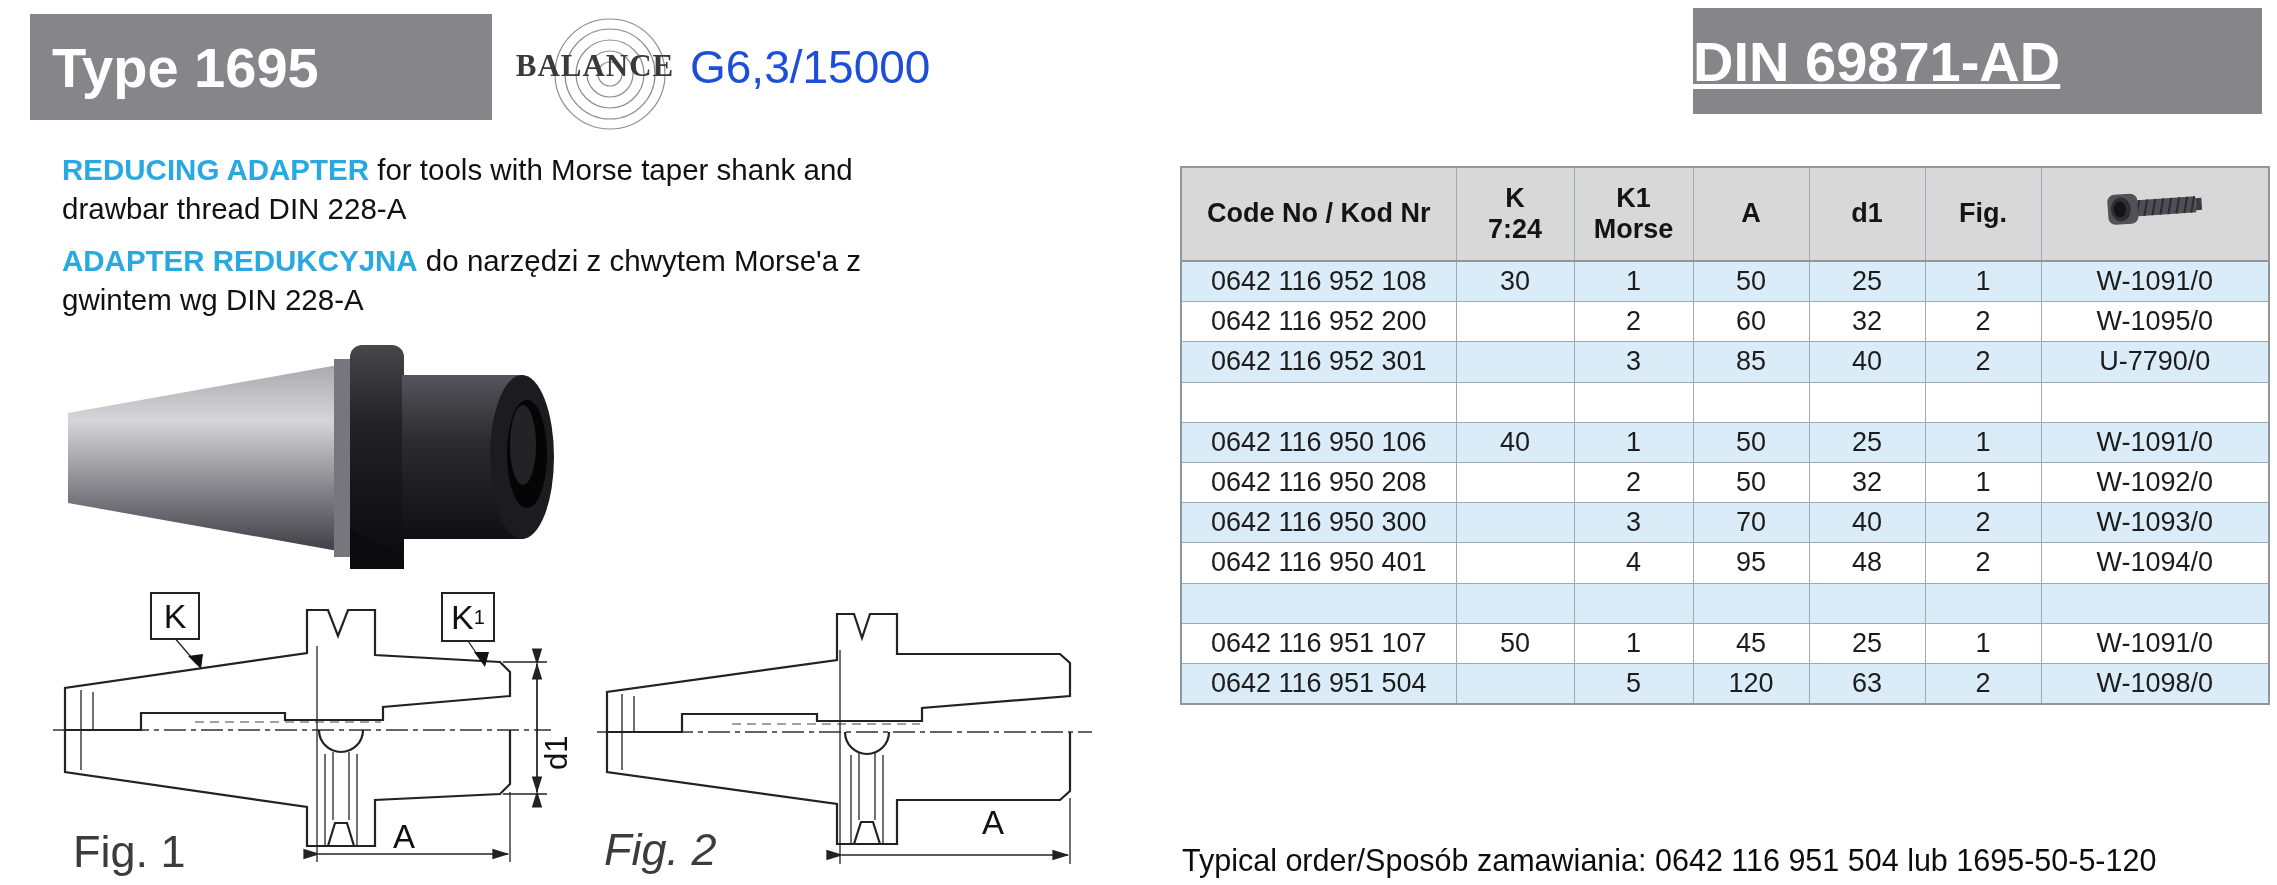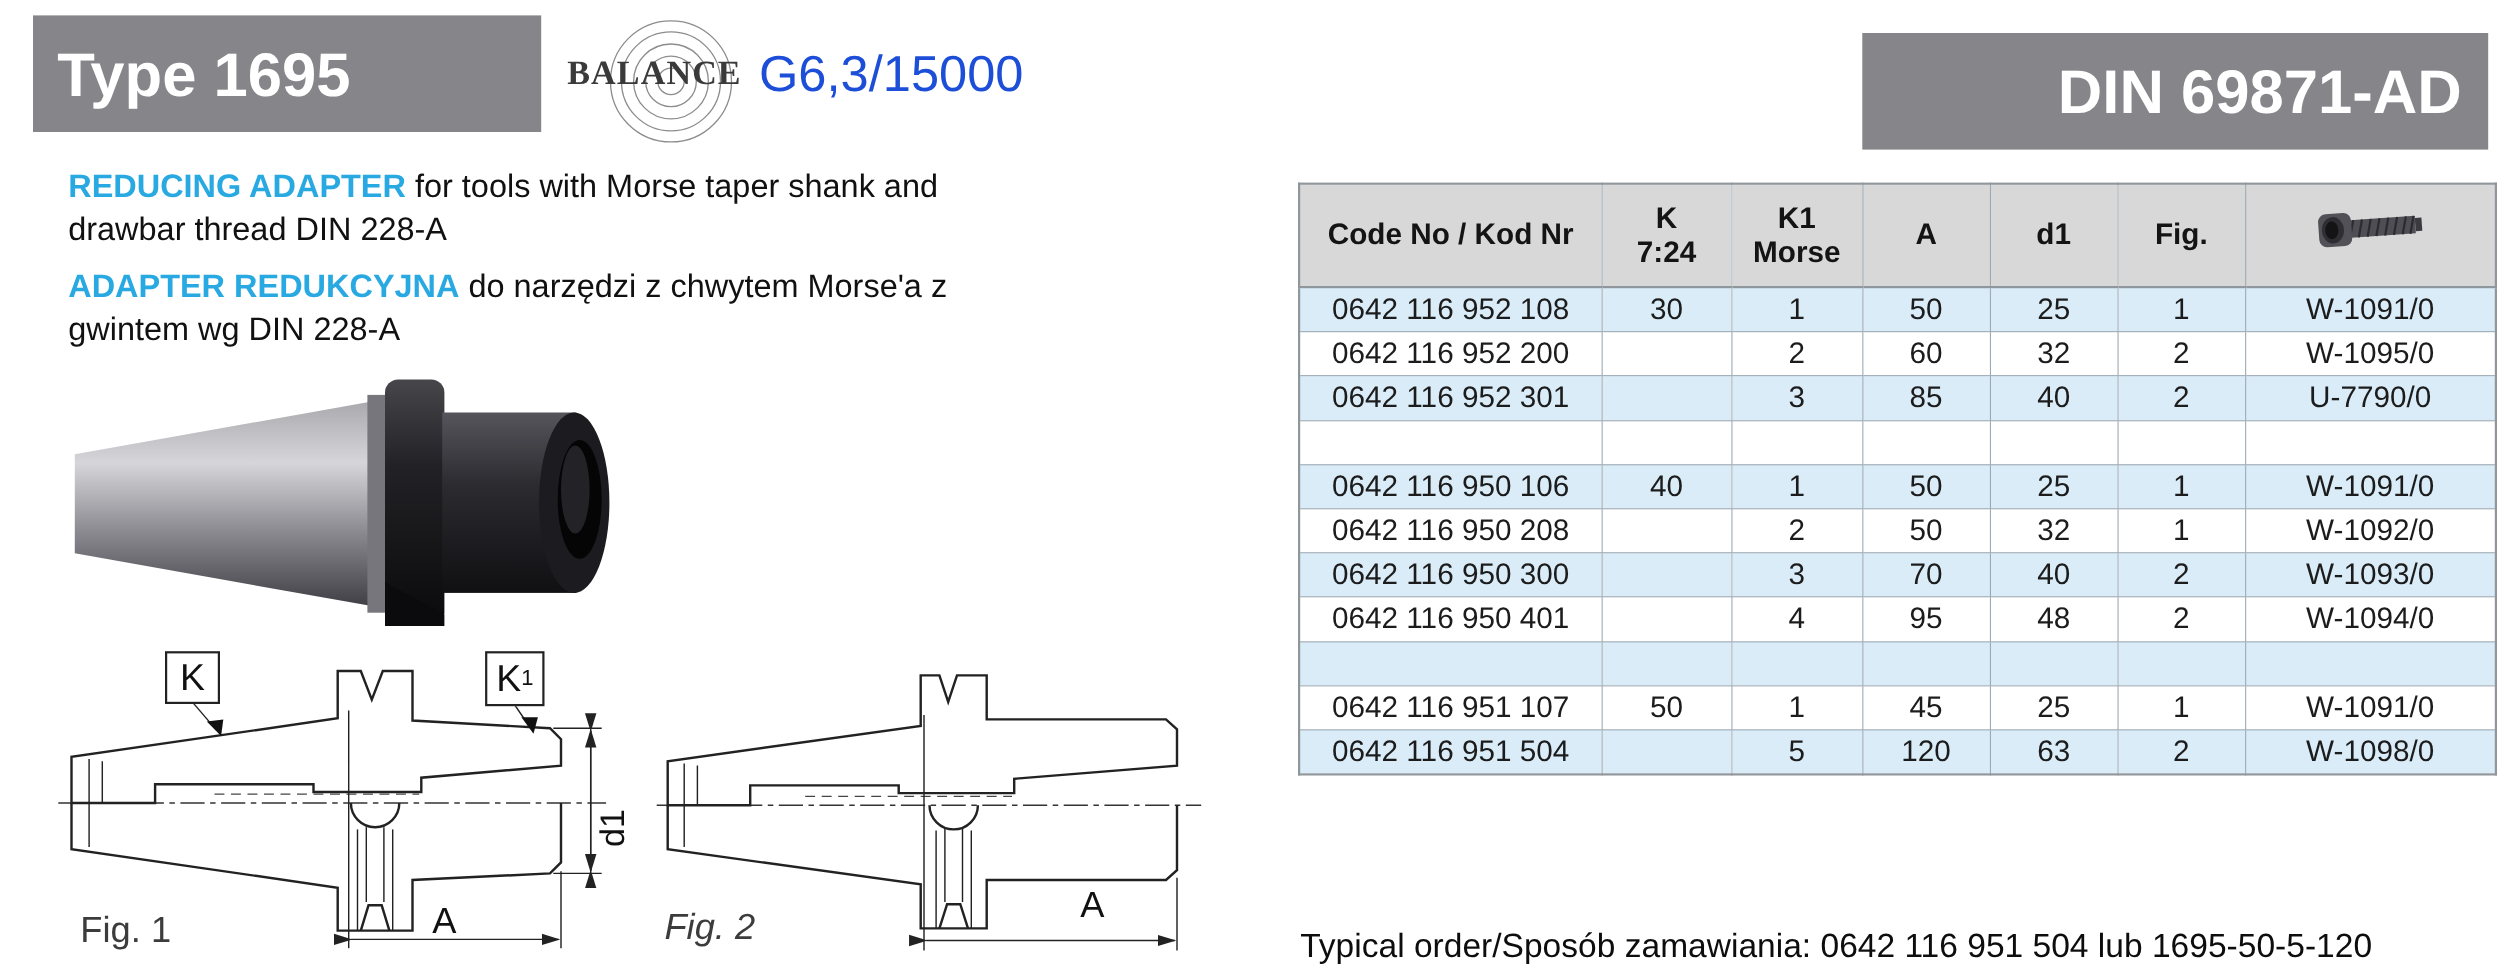--- a/index.html
+++ b/index.html
@@ -6,21 +6,21 @@
   .page{
     position:relative;width:2277px;height:885px;background:#ffffff;
     font-family:"Liberation Sans", sans-serif;color:#1a1a1a;overflow:hidden;
   }
   
   .hdr-box{
     position:absolute;background:#85858a;color:#ffffff;
     font-weight:bold;font-size:56px;display:flex;align-items:center;
   }
   .type-box{left:30px;top:14px;width:440px;height:106px;padding-left:22px;}
-  .din-box{left:1693px;top:30px;width:545px;height:106px;justify-content:flex-end;padding-right:24px;}
+  .din-box{left:1693px;top:8px;width:545px;height:106px;justify-content:flex-start;padding-right:24px;text-decoration:underline;}
   .balance{position:absolute;left:505px;top:10px;width:480px;height:120px;}
   .balance svg{position:absolute;left:20px;top:4px;}
   .balance-word{
     position:absolute;left:10px;top:38px;width:160px;text-align:center;
     font-family:"Liberation Serif", serif;font-weight:bold;font-size:31px;color:#3a3a3a;letter-spacing:1px;
   }
   .balance-spec{position:absolute;left:185px;top:30px;font-size:46px;color:#1d4ed8;}
   
   .desc{position:absolute;left:62px;top:150px;width:830px;font-size:29.5px;line-height:39px;color:#111;}
   .desc p{margin:0 0 13px 0;}
@@ -31,21 +31,21 @@
   .fig{position:absolute;}
   .fig1{left:45px;top:580px;width:520px;height:300px;}
   .fig2{left:592px;top:592px;width:515px;height:288px;}
   .dimlabel-box{
     position:absolute;border:2px solid #222;background:#fff;color:#111;
     font-size:34px;display:flex;align-items:center;justify-content:center;
   }
   .dimlabel-box sub{font-size:20px;line-height:0;}
   .k-box{left:105px;top:12px;width:46px;height:44px;}
   .k1-box{left:396px;top:12px;width:50px;height:46px;}
-  .fig-caption{position:absolute;font-size:33px;color:#3c3c3c;}
+  .fig-caption{position:absolute;font-size:45px;color:#3c3c3c;}
   .cap1{left:28px;top:246px;}
   .cap2{left:12px;top:232px;font-style:italic;}
   .dim-a{position:absolute;font-size:33px;color:#111;}
   .a1{left:348px;top:238px;}
   .a2{left:390px;top:212px;}
   .dim-d1{
     position:absolute;left:494px;top:190px;font-size:31px;color:#111;
     transform:rotate(-90deg);transform-origin:left top;
   }
   

